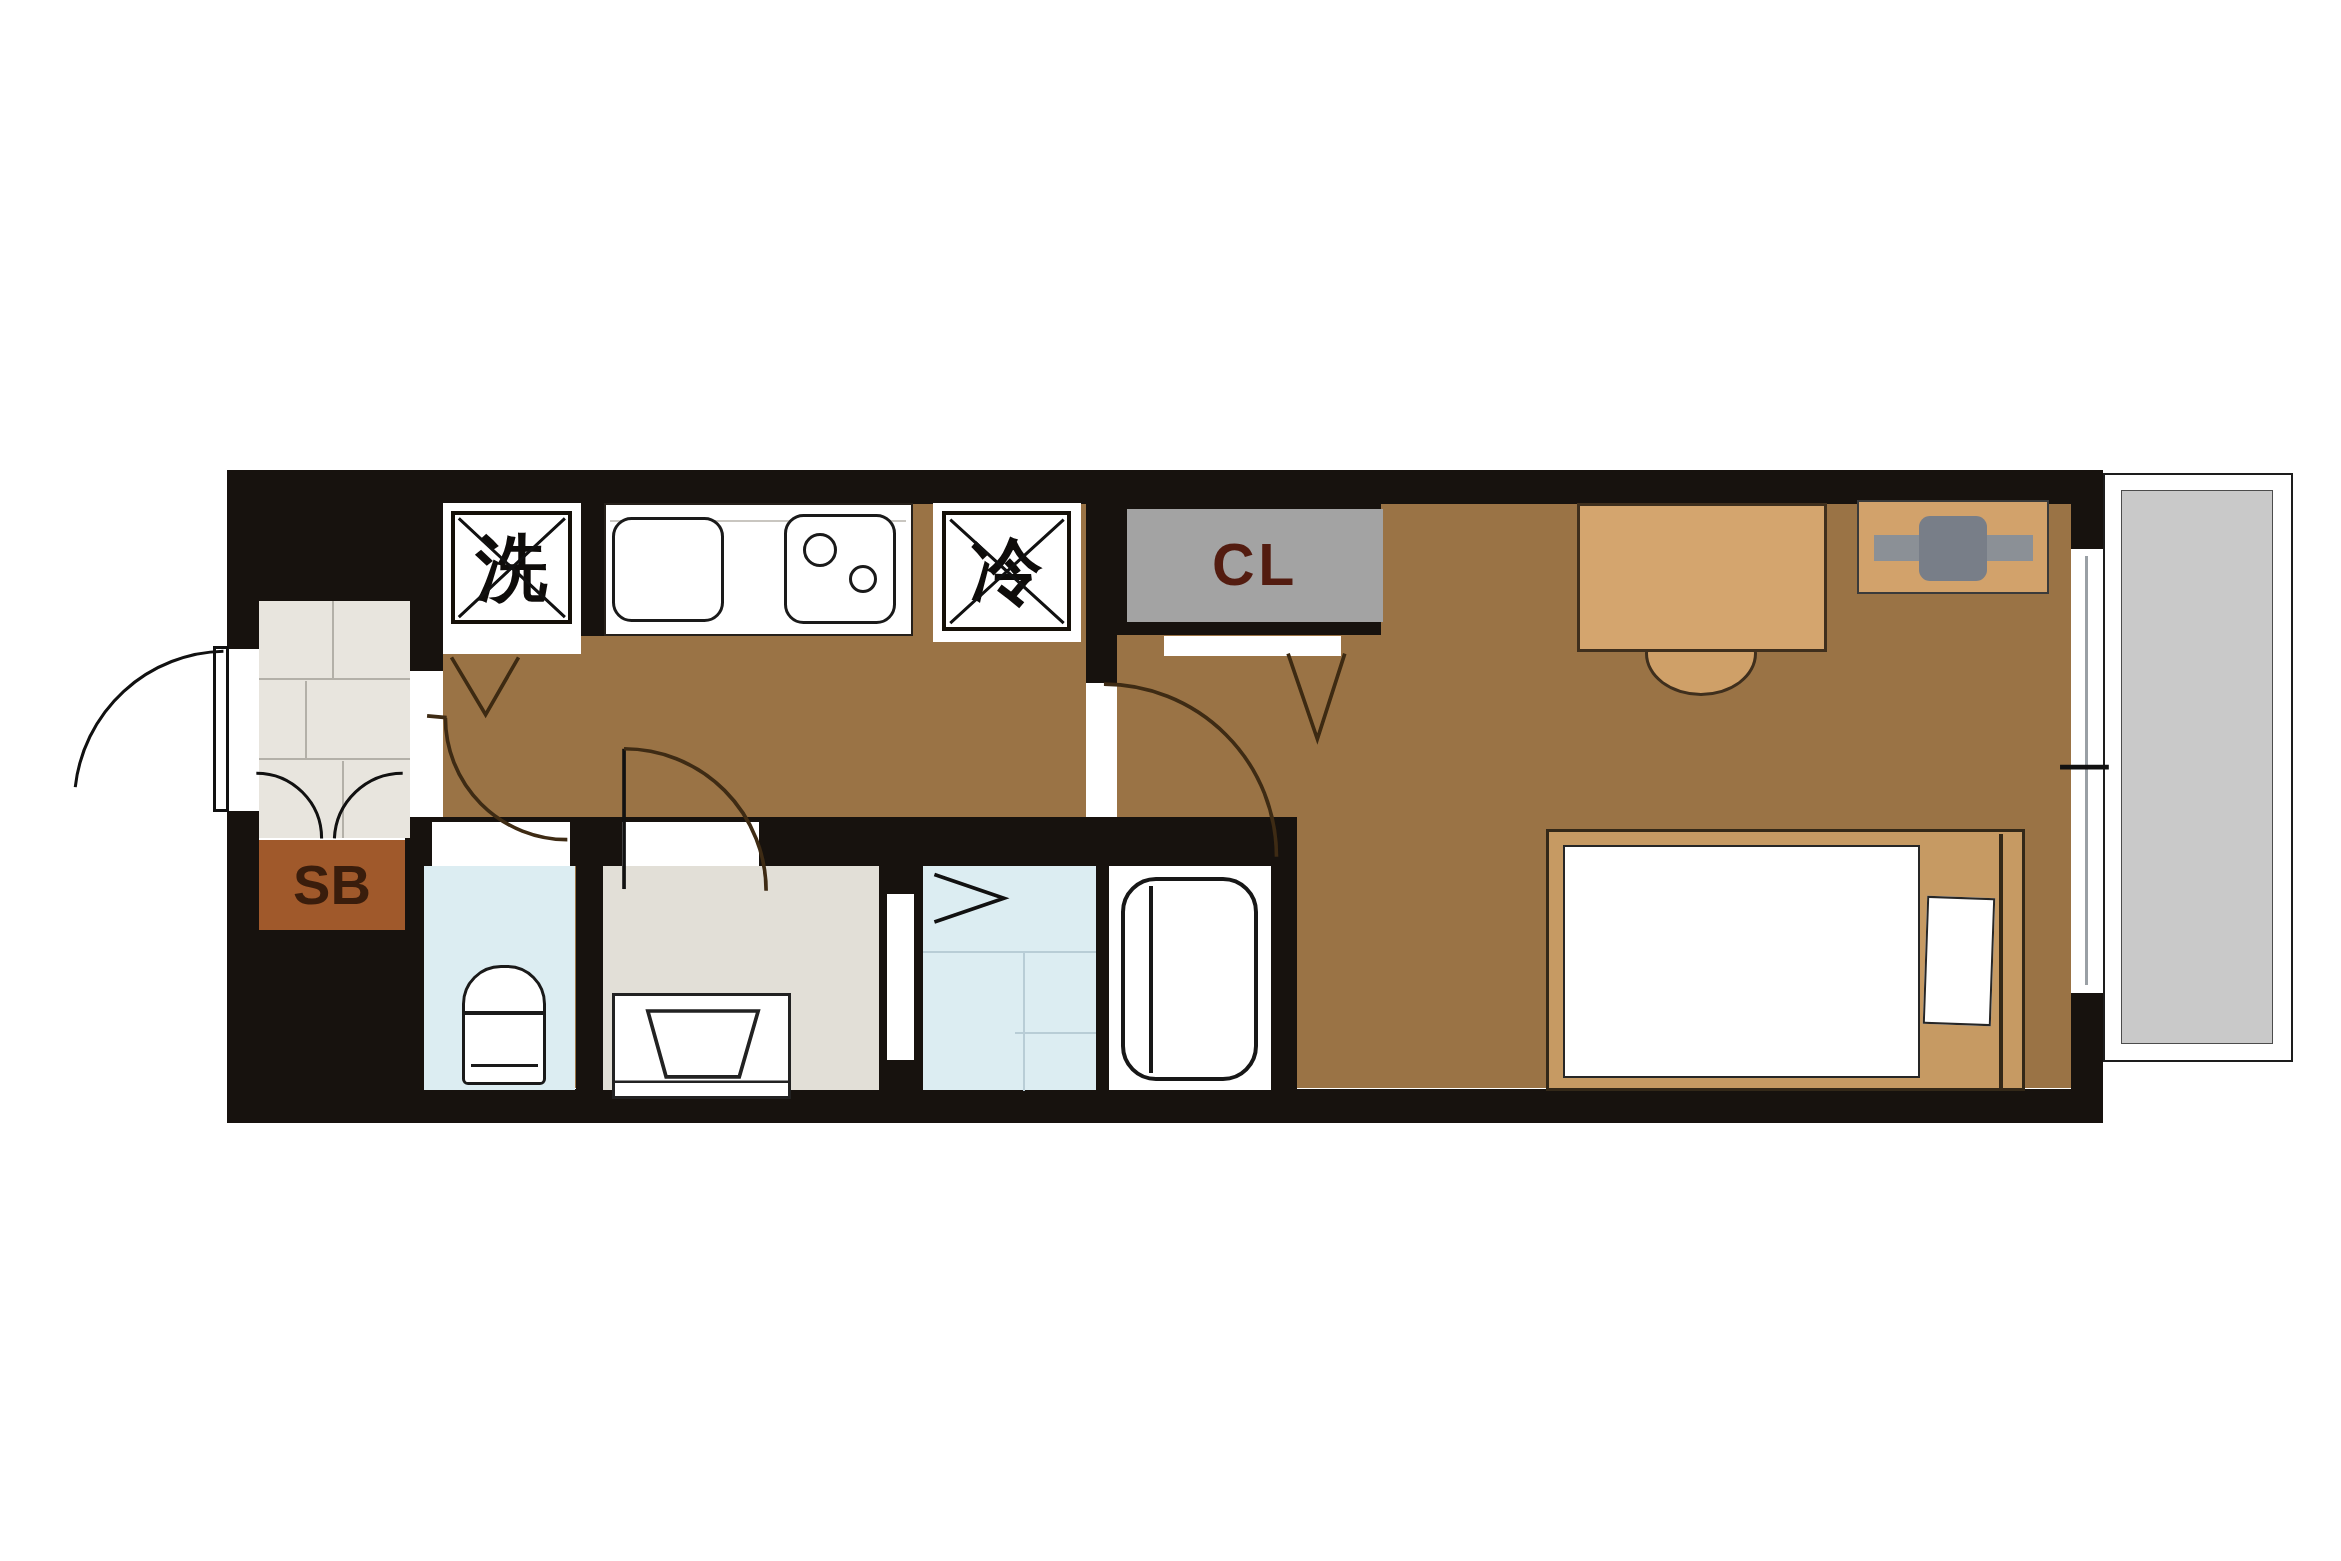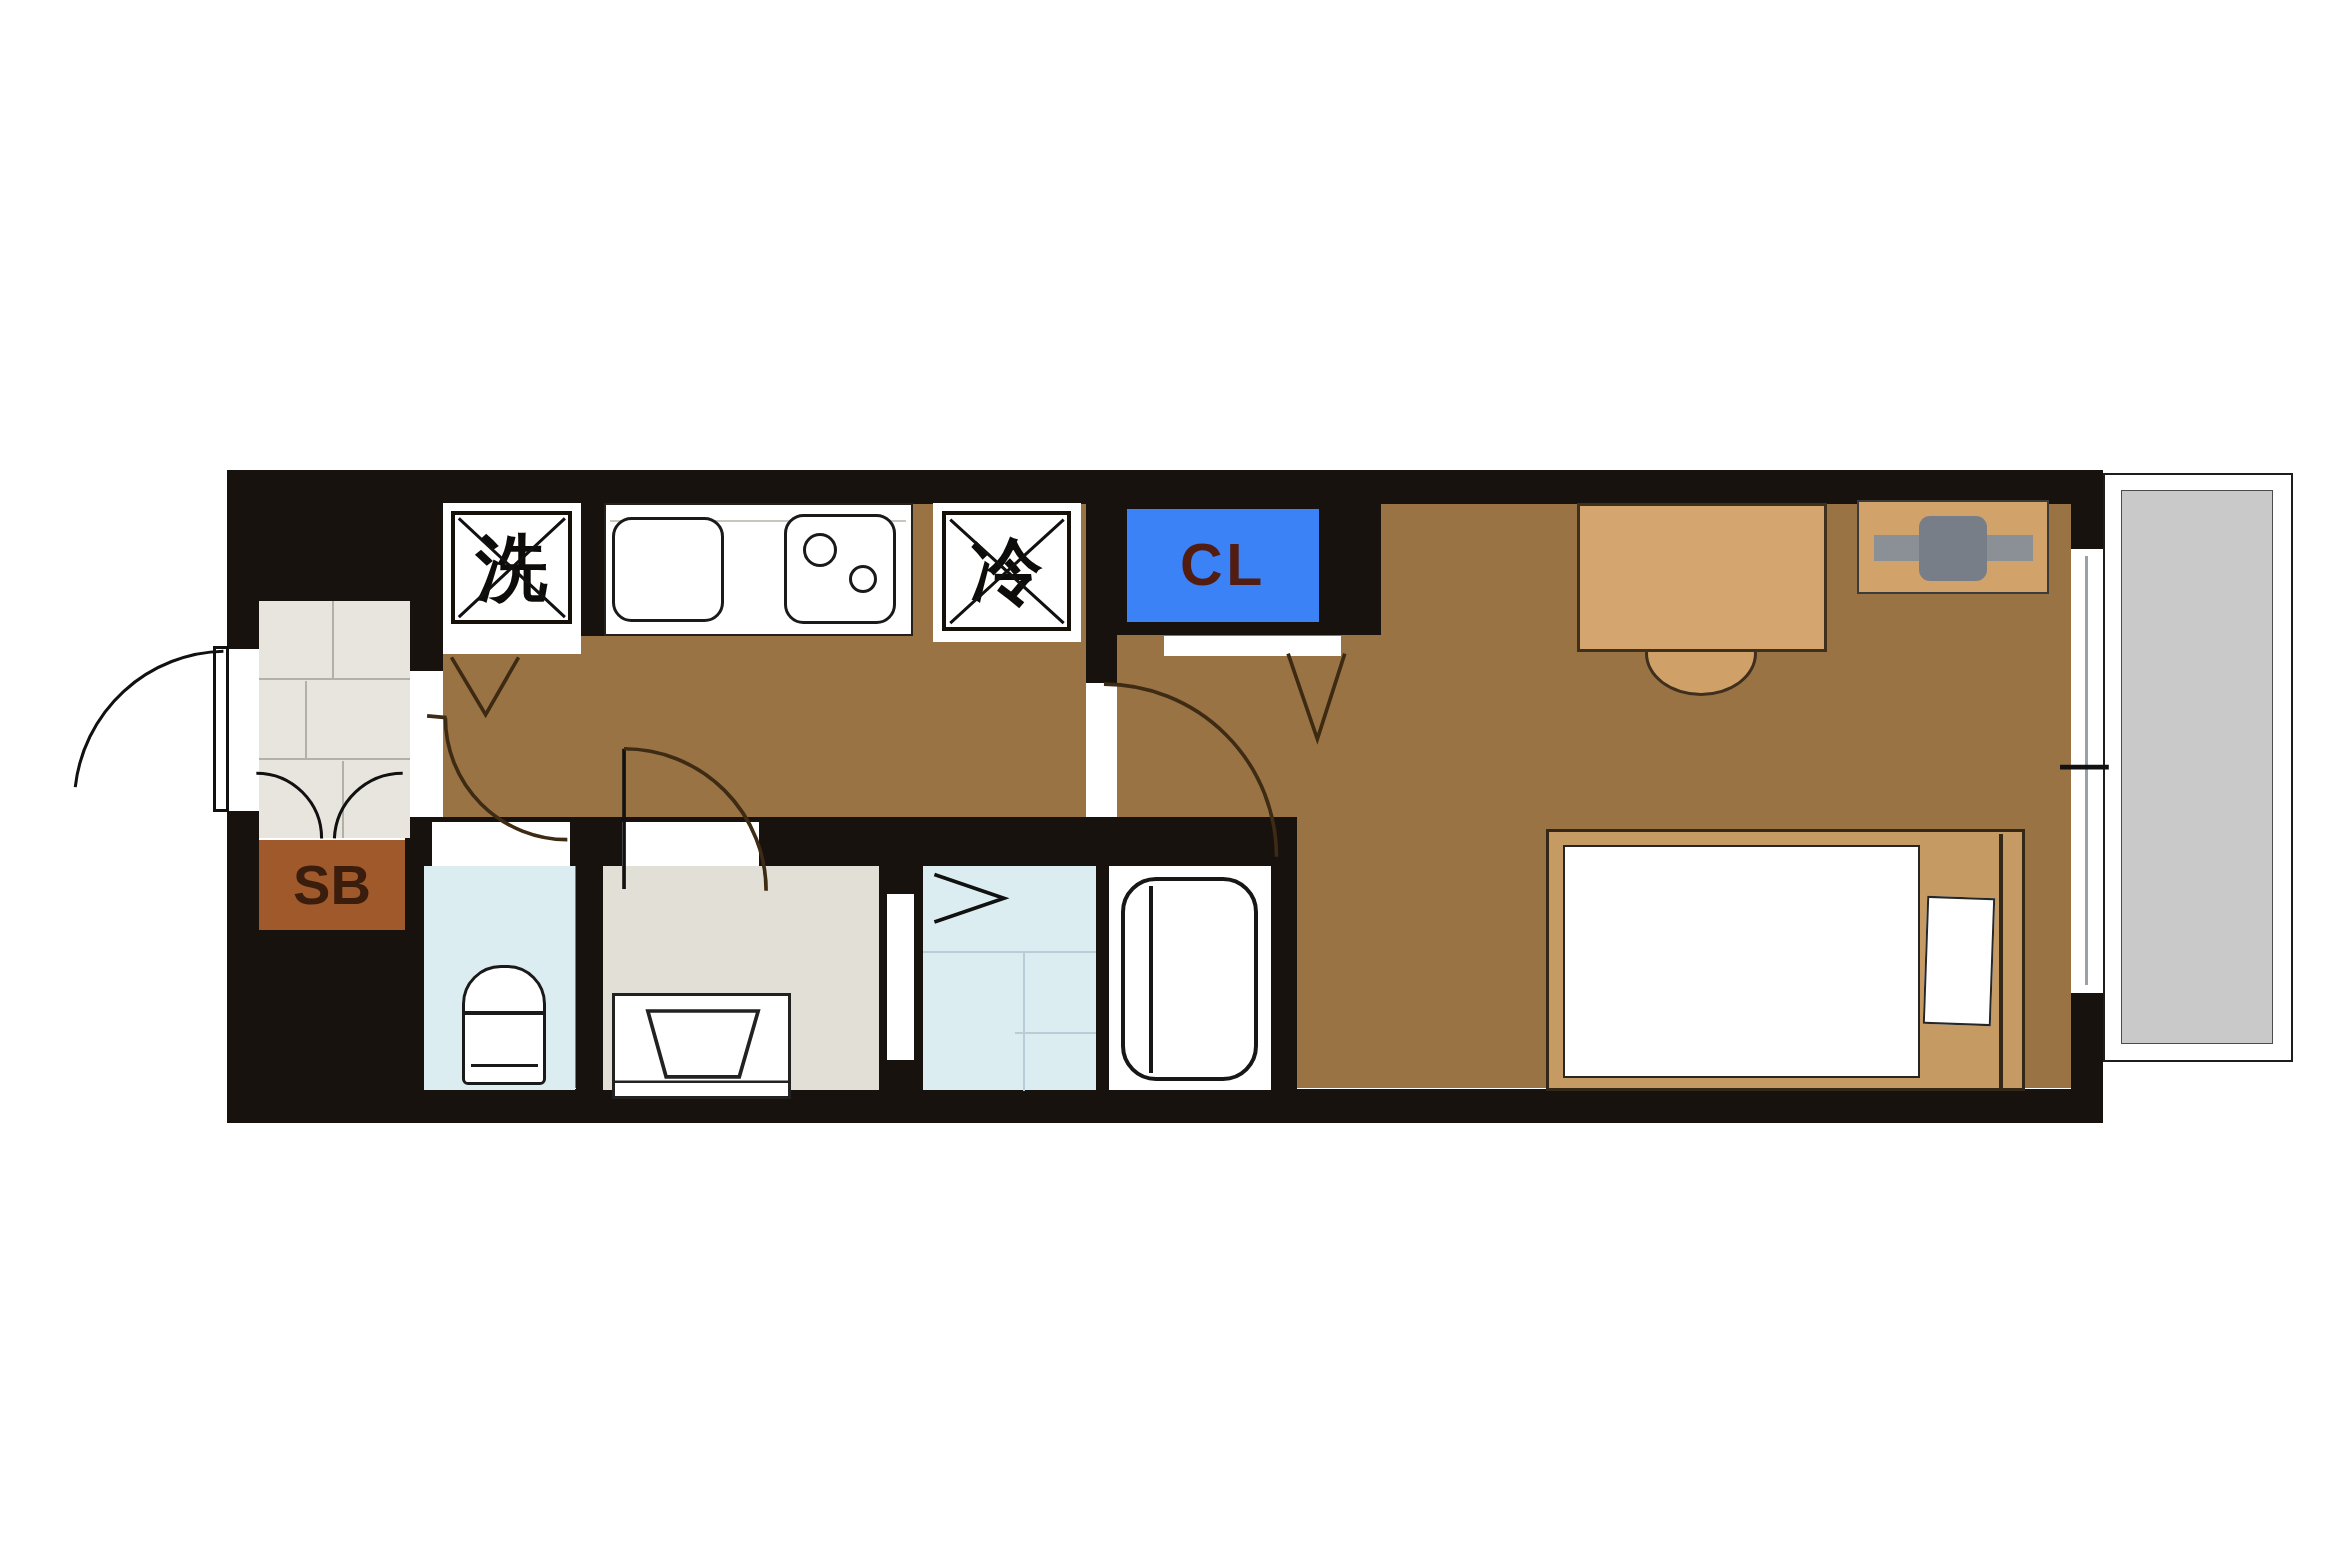--- a/index.html
+++ b/index.html
@@ -48,21 +48,21 @@
 
   <div class="a white" style="left:933px;top:503px;width:148px;height:139px;"></div>
   <div class="a white kanji" style="left:942px;top:511px;width:129px;height:120px;border:4.9px solid #151008;">
     <span>冷</span>
   </div>
 
   <div class="a wall" style="left:1086px;top:503px;width:30.5px;height:363px;"></div>
   <div class="a white" style="left:1086px;top:683px;width:30.5px;height:173px;"></div>
 
   <div class="a wall" style="left:1114px;top:495px;width:267px;height:140px;"></div>
-  <div class="a lbl" style="left:1127px;top:509px;width:192px;height:113px;background:#3b82f6;color:#531c10;font-size:59px;letter-spacing:3.7px;text-align:center;">
+  <div class="a lbl" style="left:1127px;top:509px;width:256px;height:113px;background:#a3a3a3;color:#531c10;font-size:59px;letter-spacing:3.7px;text-align:center;">
     <span>CL</span>
   </div>
   <div class="a white" style="left:1164px;top:636px;width:177px;height:19.5px;"></div>
 
   <div class="a wall" style="left:405px;top:817px;width:892px;height:49px;"></div>
   <div class="a white" style="left:432px;top:822px;width:138px;height:44px;"></div>
   <div class="a white" style="left:622px;top:822px;width:137px;height:44px;"></div>
 
   <div class="a wall" style="left:405px;top:866px;width:19.5px;height:224px;"></div>
   <div class="a blue" style="left:424px;top:866px;width:151px;height:224px;"></div>

